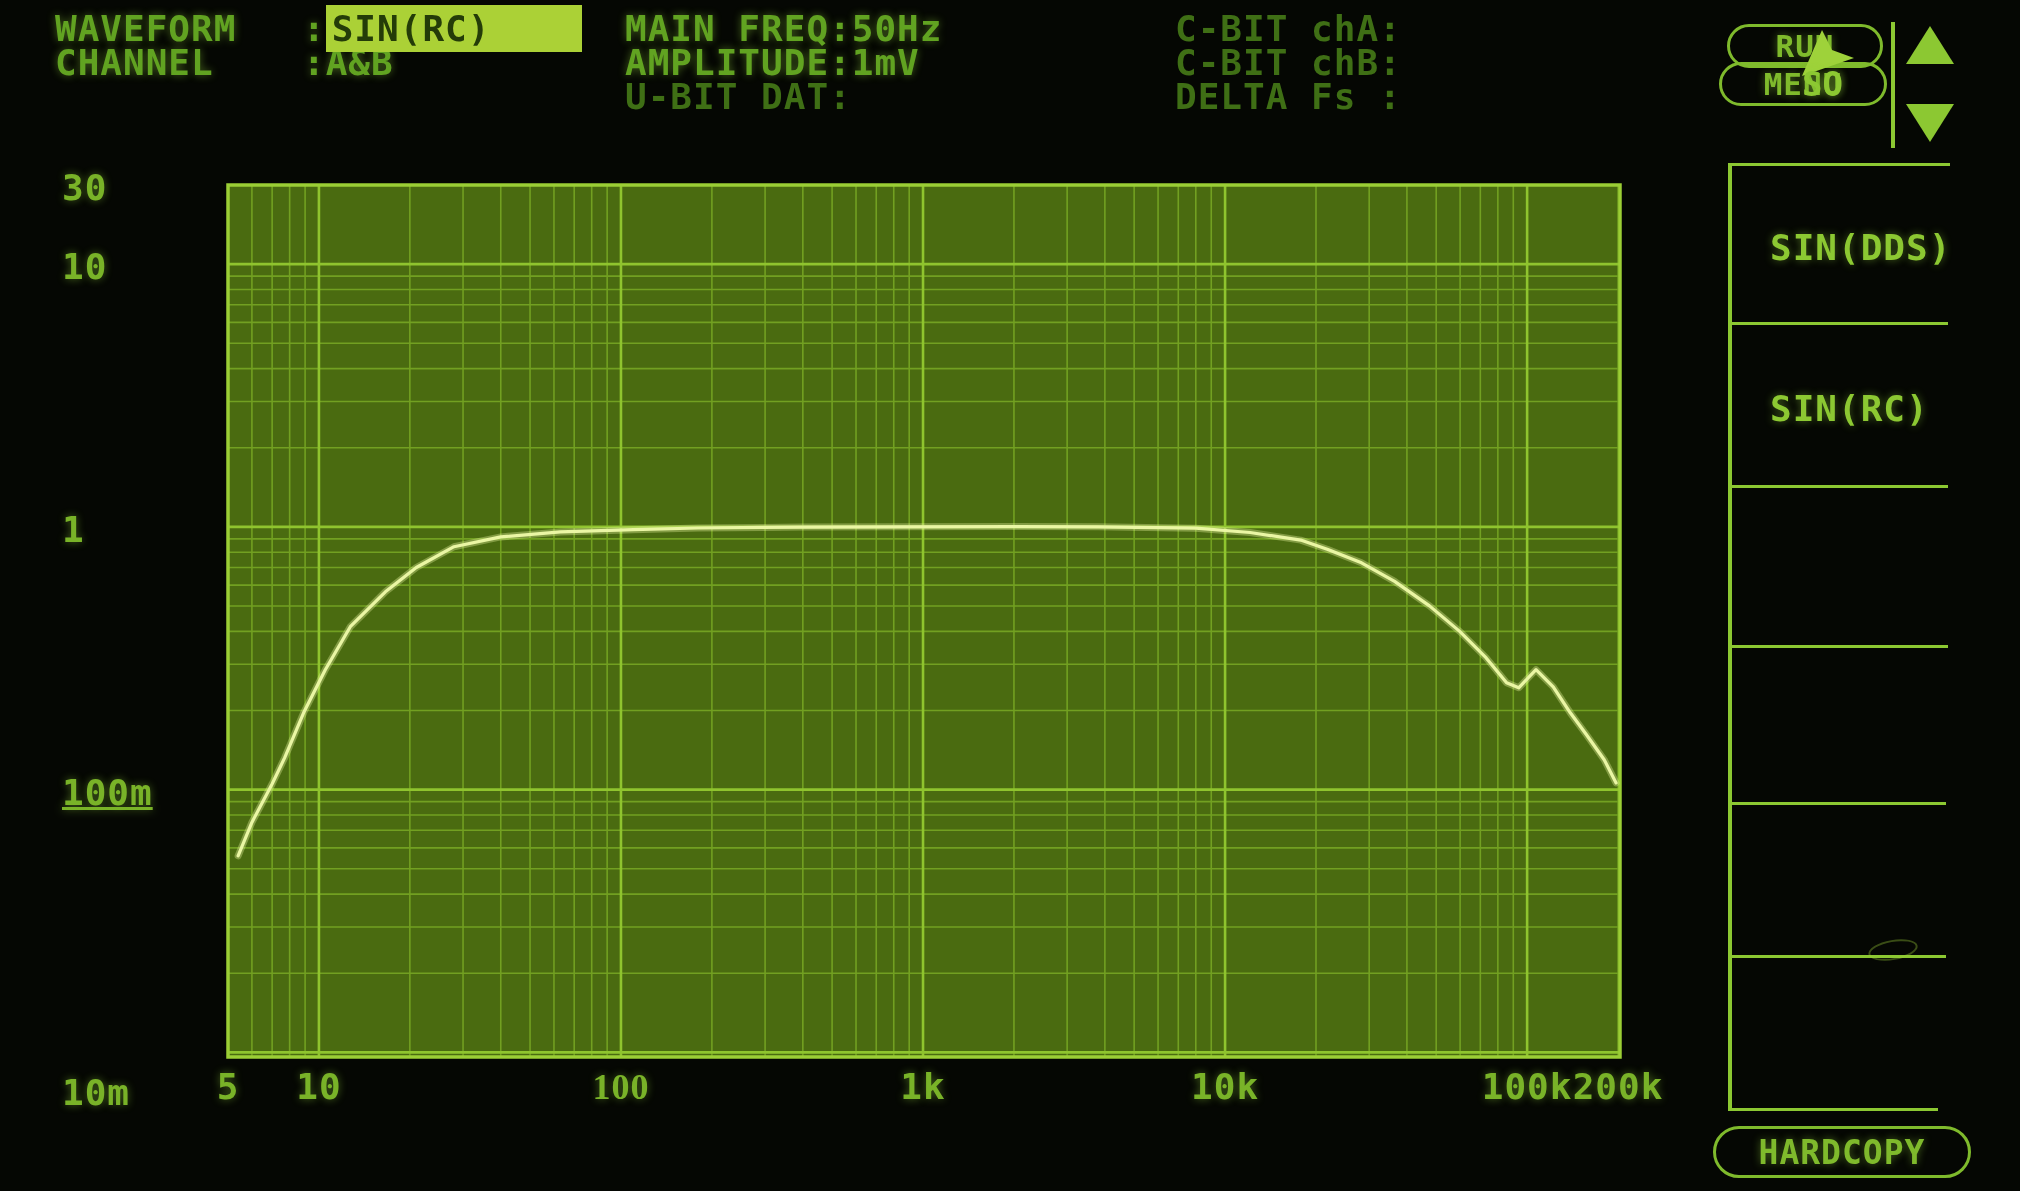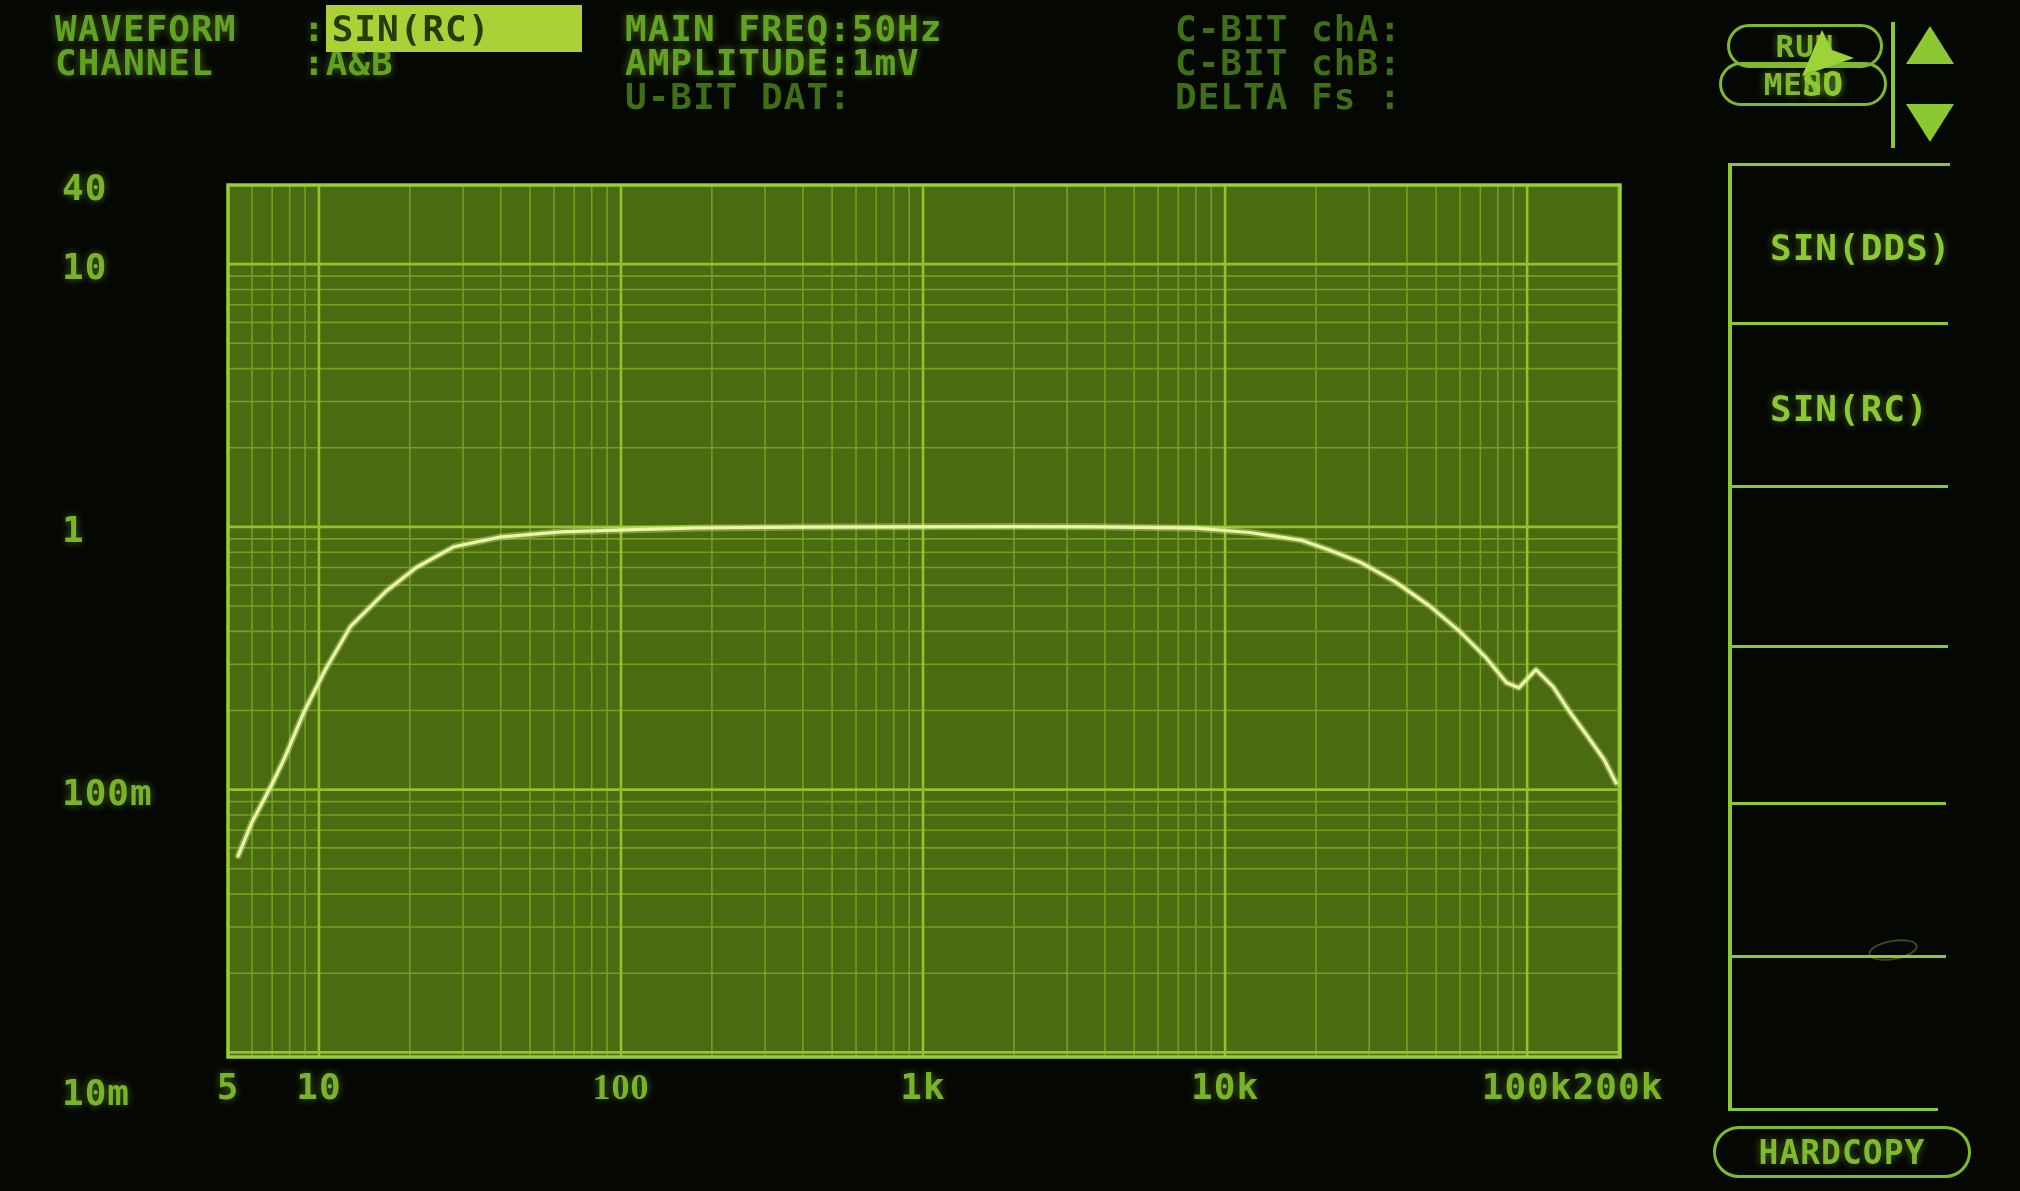--- a/index.html
+++ b/index.html
@@ -119,24 +119,24 @@
 
   <div class="hrow glow" style="left:625px;top:12px"><span>MAIN FREQ</span><span>:</span><span class="pvalue">50Hz</span></div>
   <div class="hrow glow" style="left:625px;top:46px"><span>AMPLITUDE</span><span>:</span><span class="pvalue">1mV</span></div>
   <div class="hrow dim" style="left:625px;top:80px"><span>U-BIT DAT</span><span>:</span><span class="pvalue"></span></div>
 
   <div class="hrow dim" style="left:1175px;top:12px"><span>C-BIT chA</span><span>:</span><span class="pvalue"></span></div>
   <div class="hrow dim" style="left:1175px;top:46px"><span>C-BIT chB</span><span>:</span><span class="pvalue"></span></div>
   <div class="hrow dim" style="left:1175px;top:80px"><span>DELTA Fs </span><span>:</span><span class="pvalue"></span></div>
 
   <div id="yticks">
-      <div class="tick glow" style="left: 62px; top: 167px;">40</div>
+      <div class="tick glow" style="left: 62px; top: 167px;">30</div>
       <div class="tick glow" style="left: 62px; top: 246.095px;">10</div>
       <div class="tick glow" style="left: 62px; top: 508.844px;">1</div>
-      <div class="tick glow" style="left: 62px; top: 771.593px;">100m</div>
+      <div class="tick glow" style="left: 62px; top: 771.593px; text-decoration: underline;">100m</div>
       <div class="tick glow" style="left: 62px; top: 1072px;">10m</div>
     </div>
   <div id="xticks">
       <div class="tick glow" style="left: 228px; top: 1066px; transform: translateX(-50%);">5</div>
       <div class="tick glow" style="left: 318.926px; top: 1066px; transform: translateX(-50%);">10</div>
       <div class="tick glow" style="left: 620.975px; top: 1066px; transform: translateX(-50%); font-family: Liberation Serif, serif;">100</div>
       <div class="tick glow" style="left: 923.023px; top: 1066px; transform: translateX(-50%);">1k</div>
       <div class="tick glow" style="left: 1225.07px; top: 1066px; transform: translateX(-50%);">10k</div>
       <div class="tick glow" style="left: 1527.12px; top: 1066px; transform: translateX(-50%);">100k</div>
       <div class="tick glow" style="left: 1618.05px; top: 1066px; transform: translateX(-50%);">200k</div>

